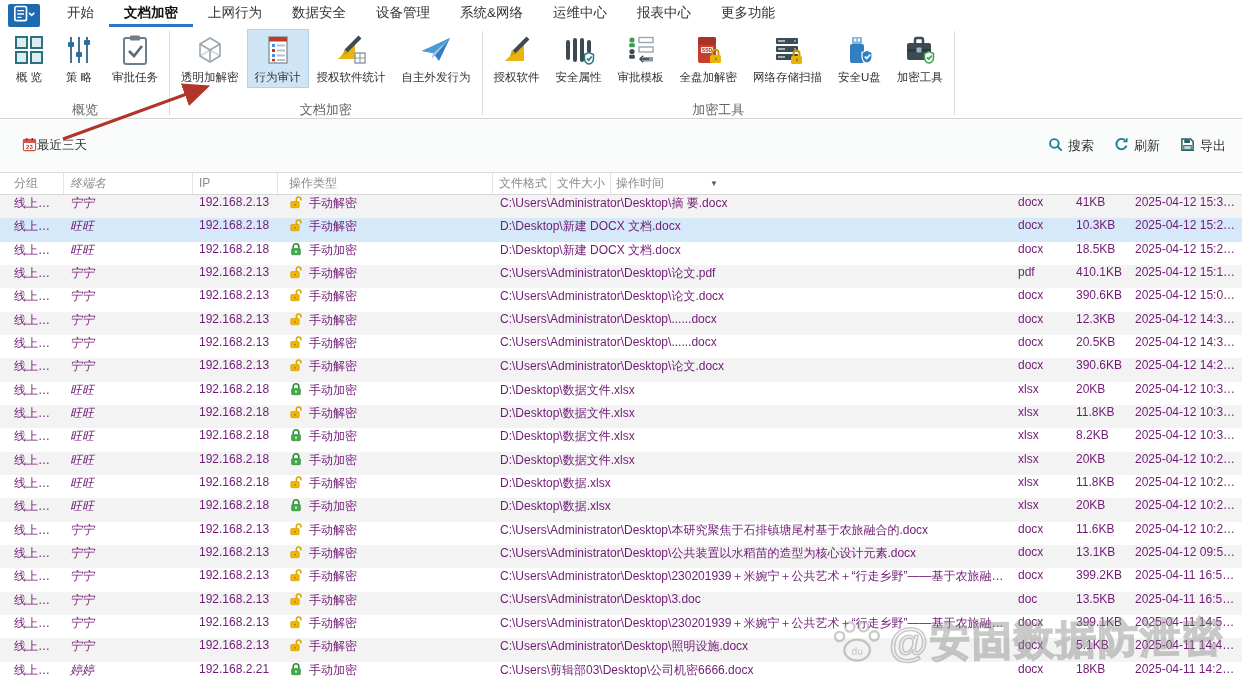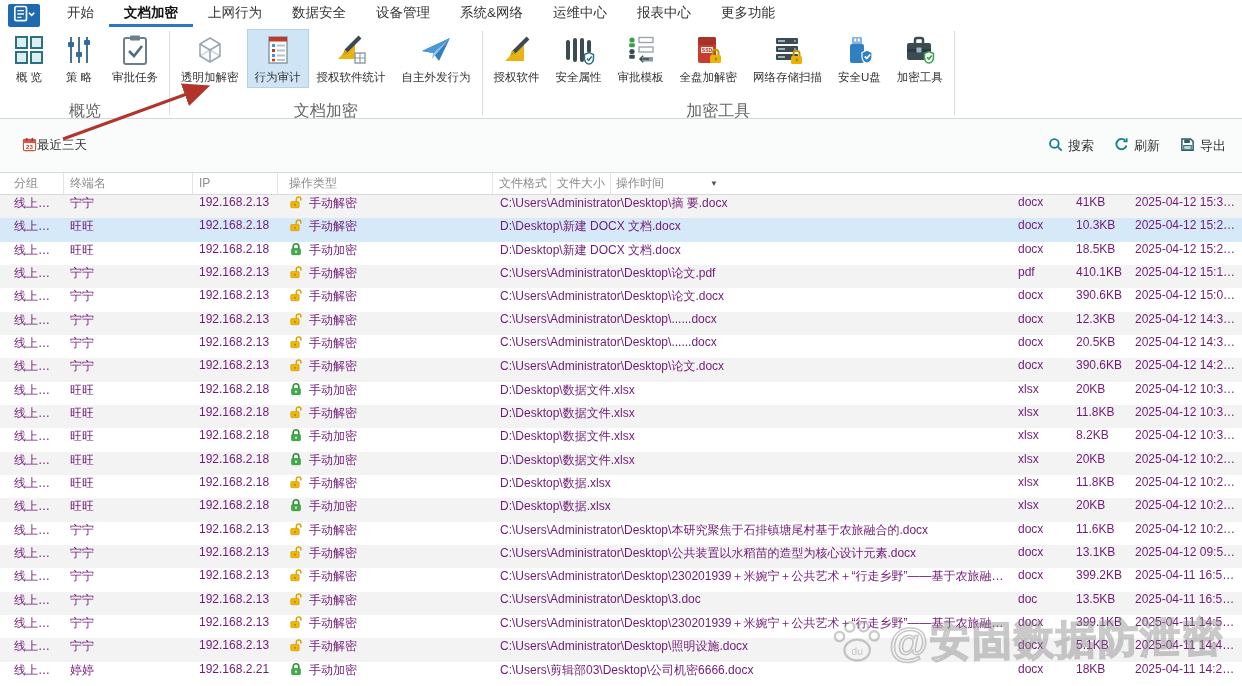--- a/index.html
+++ b/index.html
@@ -10,21 +10,21 @@
   .ribbon { height:119px; background:#fff; border-bottom:1px solid #d5d5d5; position:relative; }
   .tabbar { height:27px; display:flex; align-items:flex-end; }
   .app-button { width:32px; height:23px; background:#1d6ab0; border-radius:2px; margin-left:8px;
                 display:flex; align-items:center; justify-content:center; cursor:pointer; }
   .tabs { display:flex; margin-left:12px; height:27px; }
   .tab { padding:0 15px; font-size:13.5px; line-height:25px; color:#333; white-space:nowrap; cursor:pointer; }
   .tab.active { color:#111; border-bottom:3px solid #2a78c5; font-weight:bold; }
   .toolbar { display:flex; align-items:stretch; height:90px; padding-left:4px; }
   .rgroup { display:flex; flex-direction:column; }
   .btns { display:flex; flex:1; align-items:flex-start; padding-top:2px; }
-  .glabel { height:16px; text-align:center; font-size:16px; color:#666; }
+  .glabel { height:16px; text-align:center; font-size:13px; color:#666; }
   .vsep { width:1px; background:#dcdcdc; margin:4px 3px 2px 3px; }
   .rbtn { display:flex; flex-direction:column; align-items:center; padding:3px 7px 2px 7px; border:1px solid transparent; cursor:pointer; }
   .rbtn .icon { width:34px; height:34px; display:flex; align-items:center; justify-content:center; }
   .rbtn .icon svg { width:32px; height:32px; }
   .rbtn .lbl { font-size:11.5px; color:#333; white-space:nowrap; margin-top:3px; }
   .rbtn.hl { background:#cfe4f4; border:1px solid #b2d2ea; }
 
   
   .filterbar { height:53px; background:#fafbfb; display:flex; align-items:center; }
   .date-filter { margin-left:22px; display:flex; align-items:center; font-size:12.5px; color:#333; cursor:pointer; }
@@ -38,21 +38,21 @@
            background:#fff; color:#8c8c8c; font-size:12px; }
   .th { border-right:1px solid #e4e4e4; padding:0 6px; line-height:21px; white-space:nowrap; overflow:hidden; position:relative; }
   .th:last-child { border-right:none; }
   .caret { position:absolute; right:5px; top:7px; font-size:8px; color:#555; line-height:8px; cursor:pointer; }
   .tbody { }
   .tr { display:flex; height:23.33px; align-items:flex-start; font-size:12px; color:#701a75; }
   .tr.shade { background:#f3f3f4; }
   .tr.selected { background:#d6e9f8; }
   .td { padding:0 6px; white-space:nowrap; overflow:hidden; text-overflow:ellipsis; }
   .c-group { width:64px; padding-left:14px; }
-  .c-term  { width:129px; }
+  .c-term  { width:129px;font-style:italic; }
   .c-ip    { width:85px; }
   .c-action{ width:215px; display:flex; align-items:center; gap:6px; padding-left:11px; }
   .c-action svg { flex:none; }
   .c-path  { flex:1; min-width:0; padding-left:7px; }
   .c-format{ width:58px; }
   .c-size  { width:60px; }
   .c-time  { width:112px; padding-left:5px; }
 
   
   .annotation { position:absolute; left:0; top:0; pointer-events:none; z-index:60; }

